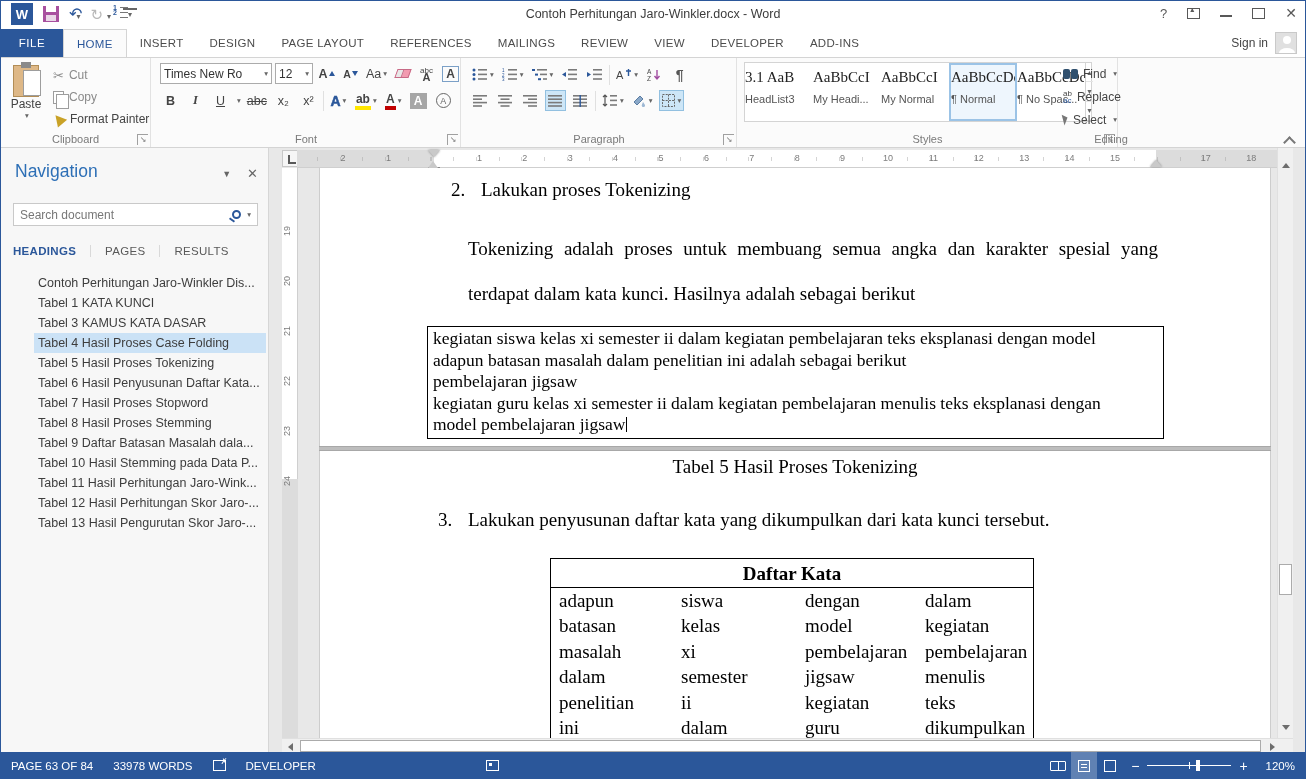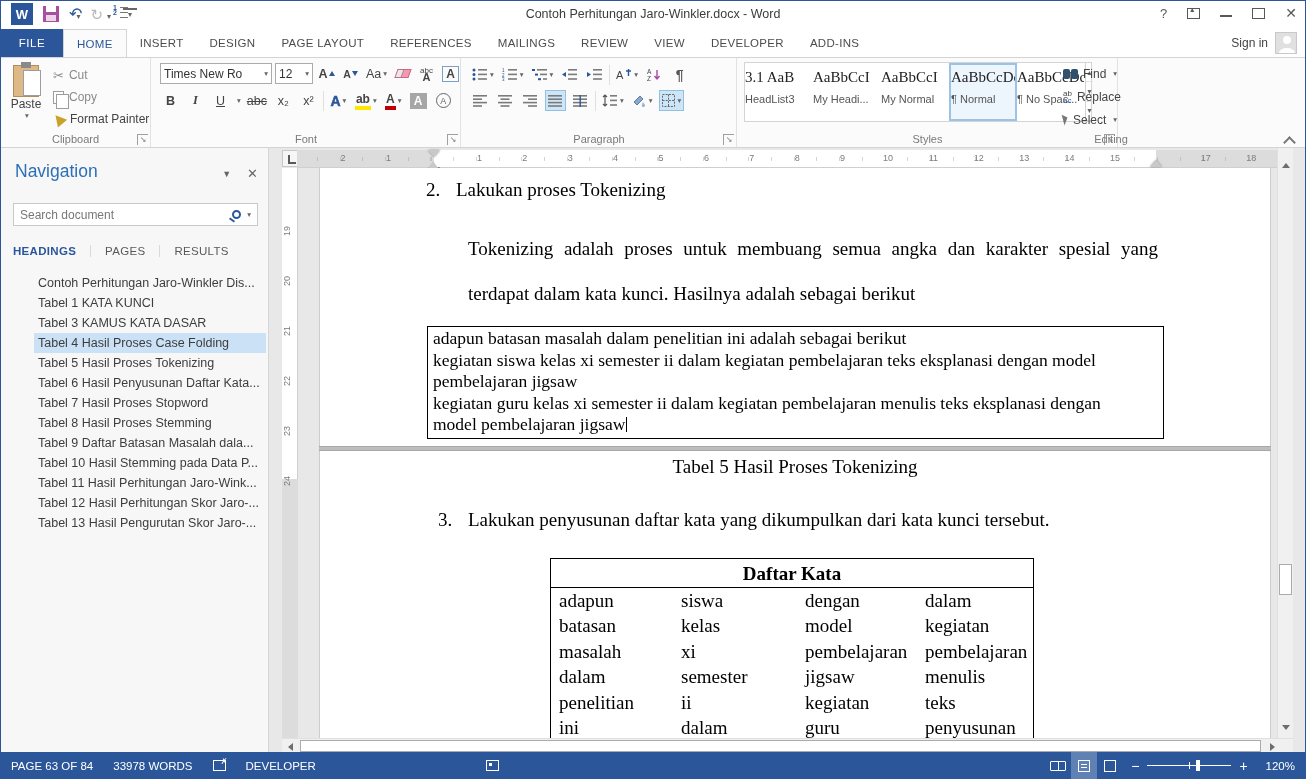--- a/index.html
+++ b/index.html
@@ -609,31 +609,31 @@
     <span class="num" style="position: absolute; top: 55px;">19</span>
         <span class="num" style="position: absolute; top: 105px;">20</span>
         <span class="num" style="position: absolute; top: 155px;">21</span>
         <span class="num" style="position: absolute; top: 205px;">22</span>
         <span class="num" style="position: absolute; top: 255px;">23</span>
         <span class="num" style="position: absolute; top: 305px;">24</span>
       </div>
   </div>
 
   <div class="page" id="page1">
-    <div class="listline" style="left:106px;top:11px">
+    <div class="listline" style="left:131px;top:11px">
       <span class="listnum">2.</span><span>Lakukan proses Tokenizing</span>
     </div>
     <div id="para1">
       <div class="j">Tokenizing adalah proses untuk membuang semua angka dan karakter spesial yang</div>
       <div>terdapat dalam kata kunci. Hasilnya adalah sebagai berikut</div>
     </div>
     <div id="textbox">
 
-    <div>adapun batasan masalah dalam penelitian ini adalah sebagai berikut</div>
-        <div>kegiatan siswa kelas xi semester ii dalam kegiatan pembelajaran teks eksplanasi dengan model</div>
+    <div>kegiatan siswa kelas xi semester ii dalam kegiatan pembelajaran teks eksplanasi dengan model</div>
+        <div>adapun batasan masalah dalam penelitian ini adalah sebagai berikut</div>
         <div>pembelajaran jigsaw</div>
         <div>kegiatan guru kelas xi semester ii dalam kegiatan pembelajaran menulis teks eksplanasi dengan</div>
         <div>model pembelajaran jigsaw</div>
       </div>
   </div>
 
   <div id="page-gap"></div>
 
   <div class="page" id="page2">
     <div id="caption">Tabel 5 Hasil Proses Tokenizing</div>
@@ -671,21 +671,21 @@
           <div class="dk-row">
           <span>penelitian</span>
           <span>ii</span>
           <span>kegiatan</span>
           <span>teks</span>
         </div>
           <div class="dk-row">
           <span>ini</span>
           <span>dalam</span>
           <span>guru</span>
-          <span>penyusunan</span>
+          <span>dikumpulkan</span>
         </div>
         </div>
     </div>
   </div>
 
   <div id="split-box"></div>
   <div id="vscroll">
     <div class="sb-btn" style="top:10px">
         <span class="tri-g-up"></span>
       </div>

